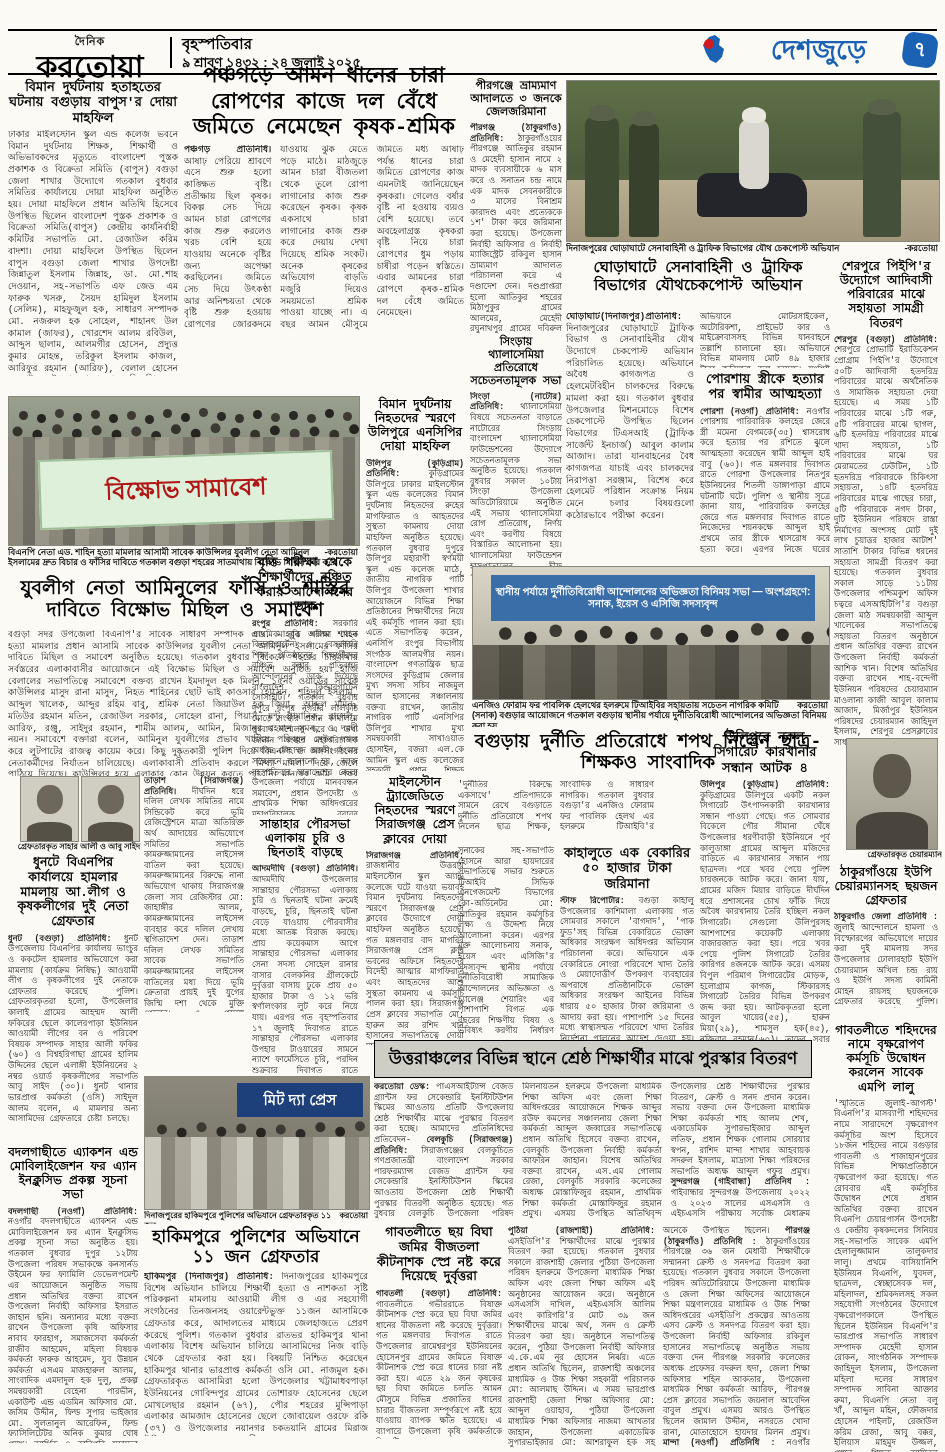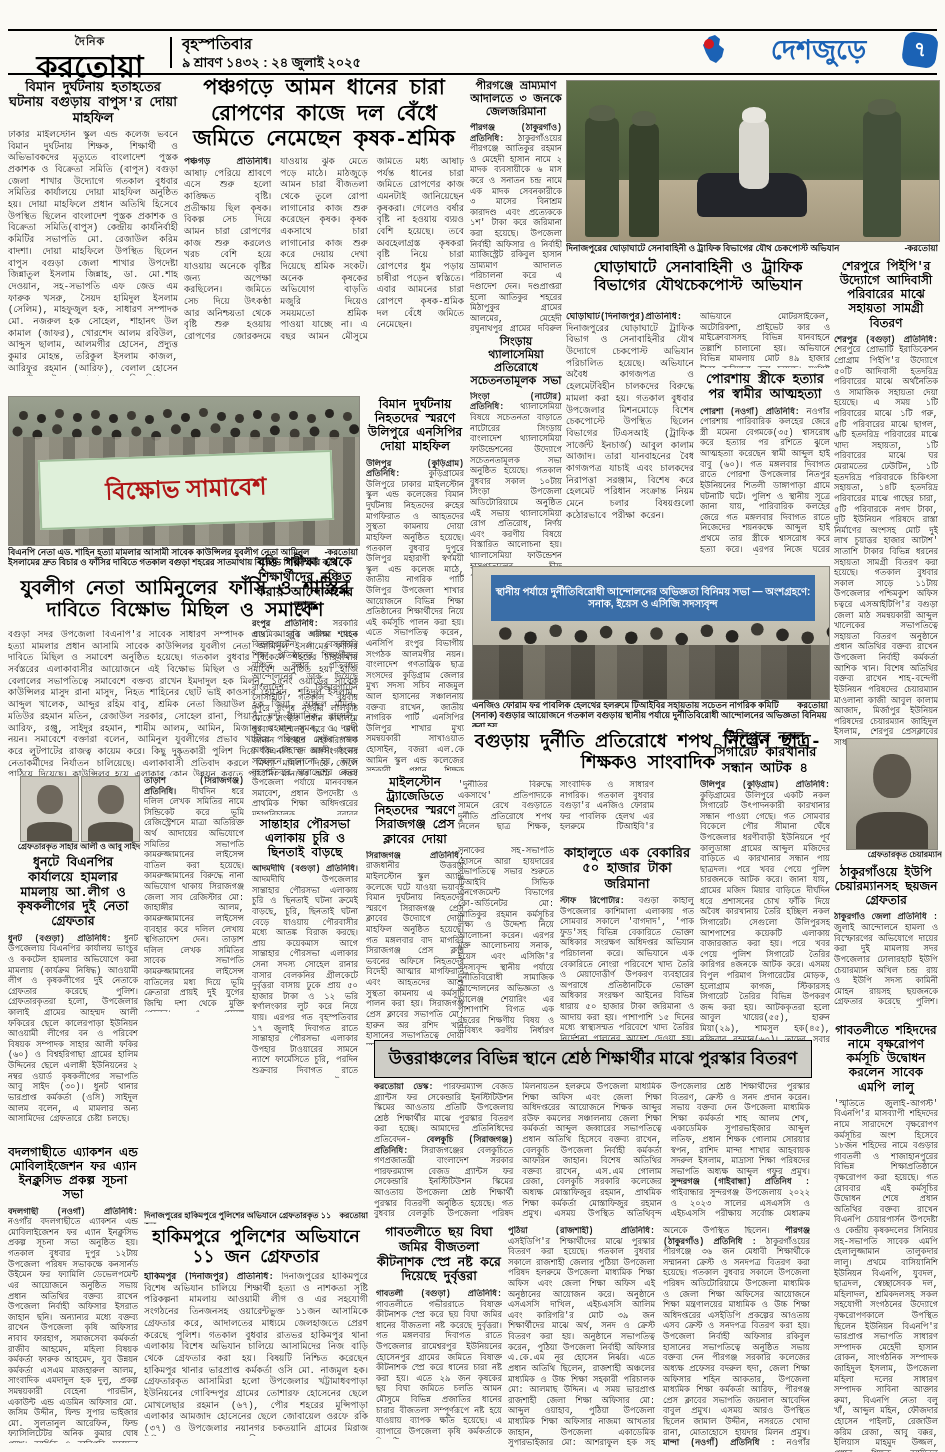--- a/index.html
+++ b/index.html
@@ -72,21 +72,21 @@
     <span class="page-badge">৭</span>
   </div>
 
   <div class="rule" style="left:8px;top:73px;width:929px;height:2px"></div>
 
   <section class="art" style="left:8px;top:80px;width:170px;height:312px">
     <h3 class="hl" style="font-size:13px">বিমান দুর্ঘটনায় হতাহতের ঘটনায় বগুড়ায় বাপুস'র দোয়া মাহফিল</h3>
     <p class="bd" style="height:246px"><span>ঢাকার মাইলস্টোন স্কুল এন্ড কলেজ ভবনে বিমান দুর্ঘটনায় শিক্ষক, শিক্ষার্থী ও অভিভাবকদের মৃত্যুতে বাংলাদেশ পুস্তক প্রকাশক ও বিক্রেতা সমিতি (বাপুস) বগুড়া জেলা শাখার উদ্যোগে গতকাল বুধবার সমিতির কার্যালয়ে দোয়া মাহফিল অনুষ্ঠিত হয়। দোয়া মাহফিলে প্রধান অতিথি হিসেবে উপস্থিত ছিলেন বাংলাদেশ পুস্তক প্রকাশক ও বিক্রেতা সমিতি(বাপুস) কেন্দ্রীয় কার্যনির্বাহী কমিটির সভাপতি মো. রেজাউল করিম বাদশা। দোয়া মাহফিলে উপস্থিত ছিলেন বাপুস বগুড়া জেলা শাখার উপদেষ্টা জিন্নাতুল ইসলাম জিন্নাহ, ডা. মো.শাহ দেওয়ান, সহ-সভাপতি এফ জেড এম ফারুক খসরু, সৈয়দ হামিদুল ইসলাম (সেলিম), মাহফুজুল হক, সাধারণ সম্পাদক মো. নজরুল হক সোহেল, শাহানৎ উল কামাল (জাফর), খোরশেদ আলম রবিউল, আব্দুস ছালাম, আলমগীর হোসেন, প্রদ্যুত্ত কুমার মোহন্ত, তরিকুল ইসলাম কাজল, আরিফুর রহমান (আরিফ), বেলাল হোসেন ও সাইফুল ইসলাম প্রমুখ। খবর বিজ্ঞপ্তির।</span></p>
   </section>
 
-  <section class="art" style="left:184px;top:76px;width:280px;height:312px">
+  <section class="art" style="left:184px;top:64px;width:280px;height:312px">
     <h1 class="hl" style="font-size:21px;line-height:1.22">পঞ্চগড়ে আমন ধানের চারা রোপণের কাজে দল বেঁধে জমিতে নেমেছেন কৃষক-শ্রমিক</h1>
     <p class="bd c3" style="height:218px"><b>পঞ্চগড় প্রতিনিধি।</b> <span>আষাঢ় পেরিয়ে শ্রাবণে এসে শুরু হলো কাঙ্ক্ষিত বৃষ্টি। প্রতীক্ষায় ছিল কৃষক। বিকল্প সেচ দিয়ে আমন চারা রোপণের কাজ শুরু করলেও খরচ বেশি হয়ে যাওয়ায় অনেকে বৃষ্টির জন্য অপেক্ষা করছিলেন। জমিতে সেচ দিয়ে উৎকণ্ঠা আর অনিশ্চয়তা থেকে বৃষ্টি শুরু হওয়ায় রোপণের জোরকদমে যাওয়ায় ঝুঁক মেতে পড়ে মাঠে। মাঠজুড়ে আমন চারা বীজতলা থেকে তুলে রোপা লাগানোর কাজ শুরু করেছেন কৃষক। কৃষক একসাথে চারা লাগানোর কাজ শুরু করে দেয়ায় দেখা দিয়েছে শ্রমিক সংকট। অনেক কৃষকের অভিযোগ বাড়তি মজুরি দিয়েও সময়মতো শ্রমিক পাওয়া যাচ্ছে না। এ বছর আমন মৌসুমে জমিতে মধ্য আষাঢ় পর্যন্ত ধানের চারা জমিতে রোপণের কাজ এমনটাই জানিয়েছেন কৃষকরা। গেলেও বর্ষার বৃষ্টি না হওয়ায় ব্যয়ও বেশি হয়েছে। তবে অবহেলাগ্রস্ত কৃষকরা বৃষ্টি নিয়ে চারা রোপণের ধুম পড়ায় চাষীরা পড়েন স্বস্তিতে। এবার আমনের চারা রোপণে কৃষক-শ্রমিক দল বেঁধে জমিতে নেমেছেন।</span></p>
   </section>
 
   <section class="art" style="left:470px;top:80px;width:92px;height:252px">
     <h3 class="hl" style="font-size:11px">পীরগঞ্জে ভ্রাম্যমাণ আদালতে ৩ জনকে জেলজরিমানা</h3>
     <p class="bd s8" style="height:212px"><b>পীরগঞ্জ (ঠাকুরগাঁও) প্রতিনিধি:</b> <span>ঠাকুরগাঁওয়ের পীরগঞ্জে আতিকুর রহমান ও মেহেদী হাসান নামে ২ মাদক ব্যবসায়ীকে ৬ মাস করে ও সনাতন চন্দ্র নামে এক মাদক সেবনকারীকে ৩ মাসের বিনাশ্রম কারাদণ্ড এবং প্রত্যেককে ১শ' টাকা করে জরিমানা করা হয়েছে। উপজেলা নির্বাহী অফিসার ও নির্বাহী ম্যাজিস্ট্রেট রকিবুল হাসান ভ্রাম্যমাণ আদালত পরিচালনা করে এ দণ্ডাদেশ দেন। দণ্ডপ্রাপ্তরা হলো আতিকুর শহরের মিঠাপুকুর গ্রামের আলমের, মেহেদী রঘুনাথপুর গ্রামের দবিরুল ইসলামের এবং সনাতন সিন্দুর্না গ্রামের মৃত নারায়ণের ছেলে। পীরগঞ্জ থানার ওসি তাজুল ইসলাম জানান, গতকাল বুধবার দুপুরে আতিকুর ও মেহেদি শহরের টিএনটি এলাকায় মাদকদ্রব্য বিক্রির সময় পুলিশের হাতে ধরা পড়ে। ঘটনাস্থলেই মোবাইল কোর্ট পরিচালনা করে তাদের জেলজরিমানা করা হয়। এদিকে গত মঙ্গলবার রাতে সনাতনকে মাদক সেবনের দায়ে জেল জরিমানা করেন নির্বাহী ম্যাজিস্ট্রেট রকিবুল হাসান।</span></p>
   </section>
 
   <section class="art" style="left:470px;top:336px;width:92px;height:224px">
@@ -233,25 +233,32 @@
   <section class="art" style="left:834px;top:1024px;width:104px;height:428px">
     <h3 class="hl" style="font-size:12px">গাবতলীতে শহিদদের নামে বৃক্ষরোপণ কর্মসূচি উদ্বোধন করলেন সাবেক এমপি লালু</h3>
     <p class="bd s8" style="height:362px"><span>'স্মৃতিতে জুলাই-আগস্ট' বিএনপি'র মাসব্যাপী শহিদদের নামে সারাদেশে বৃক্ষরোপণ কর্মসূচির অংশ হিসেবে ১৮জন শহিদের নামে বগুড়ার গাবতলী ও শাজাহানপুরের বিভিন্ন শিক্ষাপ্রতিষ্ঠানে বৃক্ষরোপণ করা হয়েছে। গত রোববার এই কর্মসূচির উদ্বোধন শেষে প্রধান অতিথির বক্তব্য রাখেন বিএনপি চেয়ারপার্সন উপদেষ্টা ও কেন্দ্রীয় কৃষকদলের সিনিয়র সহ-সভাপতি সাবেক এমপি হেলালুজ্জামান তালুকদার লালু। প্রথমে বাসিয়ানিশি ইউনিয়ন বিএনপি, যুবদল, ছাত্রদল, স্বেচ্ছাসেবক দল, মহিলাদল, শ্রমিকদলসহ সকল সহযোগী সংগঠনের উদ্যোগে বৃক্ষরোপণকালে উপস্থিত ছিলেন ইউনিয়ন বিএনপি'র ভারপ্রাপ্ত সভাপতি সাধারণ সম্পাদক মেহেদী হাসান রোকন, সাংগঠনিক সম্পাদক জাহিদুল ইসলাম, উপজেলা মহিলা দলের সাধারণ সম্পাদক সাবিনা আক্তার রুমা, বিএনপি নেতা বলু খাঁ, আব্দুল মহিন, ফৌজদার হোসেন পাইলট, রেজাউল করিম রেজা, আবু বক্কর, ইলিয়াস মাহমুদ উজ্জল, প্রধান শিক্ষক আমিনুল ইসলাম, প্রধান শিক্ষক মোয়াজ্জেম হোসেন, রেজাউল করিম রিপন, শহিদুল ইসলাম প্রমুখ। উল্লেখ্য, যেসব শহিদের নামে বৃক্ষরোপণ করা হলো, তারা হলেন-শহিদ কমর উদ্দীন বারি (২১), শহিদ নিরব (১৮), শহিদ আবুল মজনু (৭০), শহিদ শিমুল মন্ডল (৪৫), শহিদ মাহফুজার রহমান (৩০), শহিদ জুলহান ইসলাম রাতুল (১২), শহিদ রিপন ফকির (৩৬), শহিদ রনি মিয়া (২৮), শহিদ সেলিম হোসেন (৩৫), দুপচাঁচিয়ার শহিদ আবু রায়হান (১৯), রাহালুর শহিদ মনিরুল ইসলাম (২৬), গাবতলীর শহিদ জিতু সর্দার (৪৫), শহিদ সাকিল হাসান মনির (২৩), শহিদ সাকিব হাসান (১৮), নন্দীগ্রামের শহিদ সোহেল রানা (৩০), সোনাতলার শহিদ আব্বাস সৈকত (১৬), শাজাহানপুরের শহিদ রহমত মিয়া ধলা (২৩), দিনাজপুরের হিলির শহিদ মো. সেলিম (৪৫)। খবর বিজ্ঞপ্তির।</span></p>
   </section>
 
   <div class="banner-bar" style="left:374px;top:1040px;width:436px;height:36px;font-size:17px">
     <span>উত্তরাঞ্চলের বিভিন্ন স্থানে শ্রেষ্ঠ শিক্ষার্থীর মাঝে পুরস্কার বিতরণ</span>
   </div>
 
   <div class="art bd c3 s8" style="left:374px;top:1082px;width:436px;height:140px">
-    <b>করতোয়া ডেস্ক:</b> <span>পারফরম্যান্স বেজড গ্র্যান্টস ফর সেকেন্ডারি ইনস্টিটিউশন স্কিমের আওতায় প্রতিটি উপজেলায় শ্রেষ্ঠ শিক্ষার্থীর মাঝে পুরস্কার বিতরণ করা হচ্ছে। আমাদের প্রতিনিধিদের প্রতিবেদন-</span>
+    <b>করতোয়া ডেস্ক:</b> <span>পাএসআইট্যান্স বেজড গ্র্যান্টস ফর সেকেন্ডারি ইনস্টিটিউশন স্কিমের আওতায় প্রতিটি উপজেলায় শ্রেষ্ঠ শিক্ষার্থীর মাঝে পুরস্কার বিতরণ করা হচ্ছে। আমাদের প্রতিনিধিদের প্রতিবেদন-</span>
     <b>বেলকুচি (সিরাজগঞ্জ) প্রতিনিধি:</b> <span>সিরাজগঞ্জের বেলকুচিতে গণপ্রজাতন্ত্রী বাংলাদেশ সরকার পারফরম্যান্স বেজড গ্র্যান্টস ফর সেকেন্ডারি ইনস্টিটিউশন স্কিমের আওতায় উপজেলা শ্রেষ্ঠ শিক্ষার্থী পুরস্কার বিতরণী অনুষ্ঠিত হয়েছে। গত বুধবার বেলকুচি উপজেলা পরিষদ মিলনায়তন হলরুমে উপজেলা মাধ্যমিক শিক্ষা অফিস এবং জেলা শিক্ষা অধিদপ্তরের আয়োজনে শিক্ষক আব্দুর রউফ কমলের সঞ্চালনায় জেলা শিক্ষা কর্মকর্তা আব্দুল জব্বারের সভাপতিত্বে প্রধান অতিথি হিসেবে বক্তব্য রাখেন, বেলকুচি উপজেলা নির্বাহী কর্মকর্তা আফরিন জাহান। বিশেষ অতিথির বক্তব্য রাখেন, এস.এম গোলাম রেজা, বেলকুচি সরকারি কলেজের অধ্যক্ষ মোস্তাফিজুর রহমান, প্রাথমিক শিক্ষা কর্মকর্তা মোস্তাফিজুর রহমান প্রমুখ। এসময় উপস্থিত অতিথিবৃন্দ উপজেলার শ্রেষ্ঠ শিক্ষার্থীদের পুরস্কার বিতরণ, ক্রেস্ট ও সনদ প্রদান করেন। সভায় বক্তব্য দেন উপজেলা মাধ্যমিক শিক্ষা কর্মকর্তা শাহ আলম শেখ, একাডেমিক সুপারভাইজার আব্দুল লতিফ, প্রধান শিক্ষক গোলাম সোরয়ার স্বপন, রাশিদ মান্দা শাখার আহবায়ক সদরুল ইসলাম, মাদ্রাসা শিক্ষা পরিষদের সভাপতি অধ্যক্ষ আব্দুল গফুর প্রমুখ।</span>
     <b>সুন্দরগঞ্জ (গাইবান্ধা) প্রতিনিধ :</b> <span>গাইবান্ধার সুন্দরগঞ্জ উপজেলায় ২০২২ ও ২০২৩ সালের এসএসসি ও এইচএসসি পরীক্ষায় সর্বোচ্চ মেধাক্রম অনুসারে বিবেচিত ৩০জন কৃতি শিক্ষার্থীর মাঝে পুরস্কার বিতরণ উপলক্ষে এক অনুষ্ঠানের আয়োজন করা হয়। গতকাল বুধবার উপজেলা অডিটোরিয়ামে এসইডিপি এর আওতায় উপজেলা মাধ্যমিক শিক্ষা অফিসের উদ্যোগে আয়োজিত অনুষ্ঠানে সভাপতিত্ব করেন উপজেলা মাধ্যমিক শিক্ষা অফিসার এইচএম মাহবুব ইসলাম। অনুষ্ঠানে প্রধান অতিথি হিসেবে বক্তব্য রাখেন উপজেলা নির্বাহী অফিসার রাজ কুমার বিশ্বাস। বিশেষ অতিথি ছিলেন আমিনা সরকারি বালিকা উচ্চ বিদ্যালয়ের প্রধান শিক্ষক মো. মোশফিকার রহমান আকন্দ, সহকারী বিদ্যালয় পরিদর্শক মো. আকমল হোসেন। উপজেলায় ২০২২ ও ২০২৩ সালের এসএসসি ও সমমানের ১৬জন কৃতি শিক্ষার্থীকে ১০ হাজার ও এইচএসসি ও সমমানের ১৪ জনকে ২৫ হাজার করে টাকা দেয়া হয়েছে। উপজেলা একাডেমিক সুপার ভাইজার মো. বেলাল হোসেনের সঞ্চালনায় অনুষ্ঠানে অন্যান্যের মধ্যে বক্তব্য রাখেন অধ্যক্ষ মো. মাহবুব আলম, মো. মাহফুজার রহমান সেলিম, মো. ইয়াকুব আলী, মো. আব্দুস হাক্কার, মো. শাহজাহান মিঞা প্রমুখ।</span>
   </div>
 
+  <div class="photo" style="left:144px;top:1076px;width:224px;height:132px;background:linear-gradient(#8d8a7d,#6f6c60)">
+    <div class="pbanner" style="left:92px;top:6px;width:126px;height:34px;background:#1d3f7a;color:#fff;font-size:15px">
+      <span>মিট দ্যা প্রেস</span>
+    </div>
+    <span class="dots" style="left:12px;top:48px;transform:scale(1.1);transform-origin:left"></span>
+    <div class="torsos" style="top:60px;background:repeating-linear-gradient(90deg,#d8d5cb 0 16px,#8e8a7d 16px 30px,#b3afa2 30px 46px)"></div>
+  </div>
   <div class="cap" style="left:144px;top:1211px;width:224px;height:13px;font-size:8px">
     <span class="cr">করতোয়া</span>
     <span>দিনাজপুরের হাকিমপুরে পুলিশের অভিযানে গ্রেফতারকৃত ১১ জন</span>
   </div>
 
   <section class="art" style="left:144px;top:1228px;width:224px;height:224px">
     <h2 class="hl" style="font-size:17px">হাকিমপুরে পুলিশের অভিযানে ১১ জন গ্রেফতার</h2>
     <p class="bd" style="height:164px"><b>হাকিমপুর (দিনাজপুর) প্রতিনিধি:</b> <span>দিনাজপুরের হাকিমপুরে বিশেষ অভিযান চালিয়ে শিক্ষার্থী হত্যা ও নাশকতা সৃষ্টি পরিকল্পনা মামলায় আওয়ামী লীগ ও এর সহযোগী সংগঠনের তিনজনসহ ওয়ারেন্টভুক্ত ১১জন আসামিকে গ্রেফতার করে, আদালতের মাধ্যমে জেলহাজতে প্রেরণ করেছে পুলিশ। গতকাল বুধবার রাতভর হাকিমপুর থানা এলাকায় বিশেষ অভিযান চালিয়ে আসামিদের নিজ বাড়ি থেকে গ্রেফতার করা হয়। বিষয়টি নিশ্চিত করেছেন হাকিমপুর থানার ভারপ্রাপ্ত কর্মকর্তা ওসি মো. নাজমুল হক। গ্রেফতারকৃত আসামিরা হলো উপজেলার খট্টামাধবপাড়া ইউনিয়নের গোবিন্দপুর গ্রামের তোশারফ হোসেনের ছেলে মোখলেছার রহমান (৬৭), পৌর শহরের মুন্সিপাড়া এলাকার আমজাদ হোসেনের ছেলে জোবায়েল ওরফে রকি (৩৭) ও উপজেলার নয়ানগর চকতয়ানি গ্রামের মিরাজ উদ্দিনের ছেলে রাজ্জাক আলী ওরফে সুমন (৩৭)। এছাড়া জিআর মামলায় সৈয়দম এলাকার গোলমালের ছেলে মলো (৫৯), তার স্ত্রী ফাতেমা (৪৫), হায়দারের ছেলে হান্নান (৪১), আব্দুস সাত্তারের ছেলে জাহিদুল ইসলাম (৪৮), আক্তার আলীর ছেলে হারুন (৩২), আজিজার রহমানের ছেলে ফরেদ (২৮), সোনা রাজের ছেলে তাদহেল (৩৫) এবং আব্দুস সাত্তারের ছেলে মোখলেসার (৩৩)।</span></p>
   </section>
 

